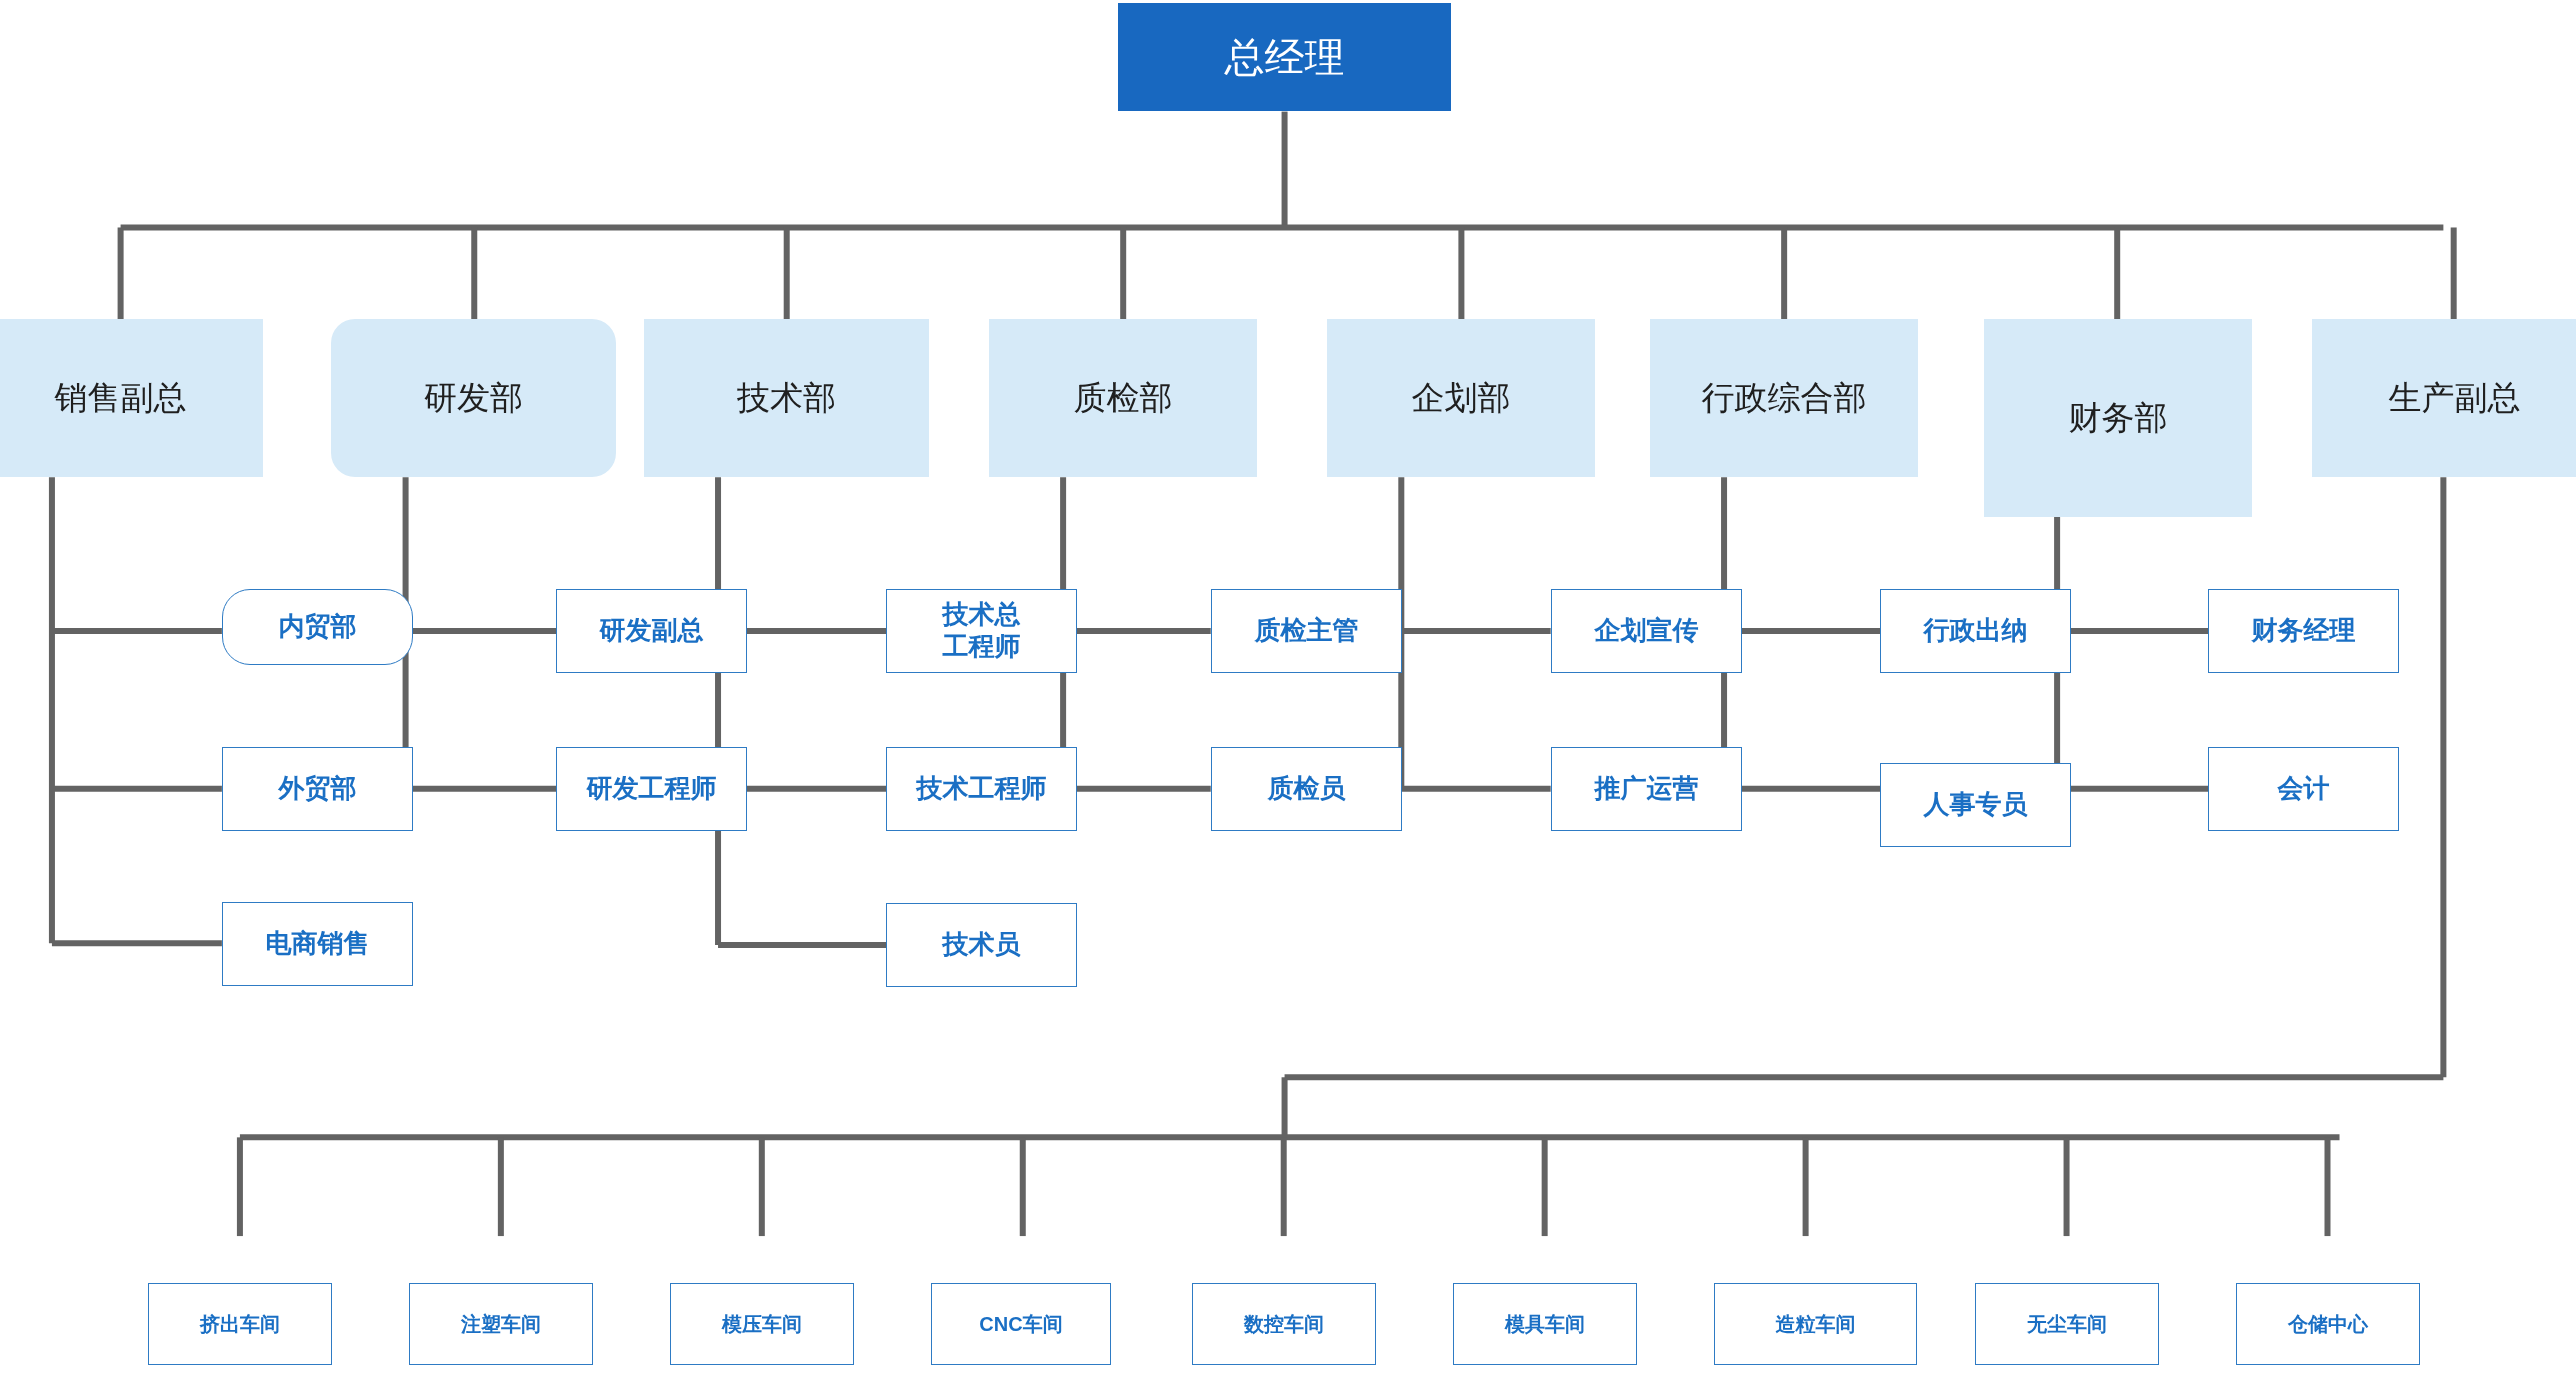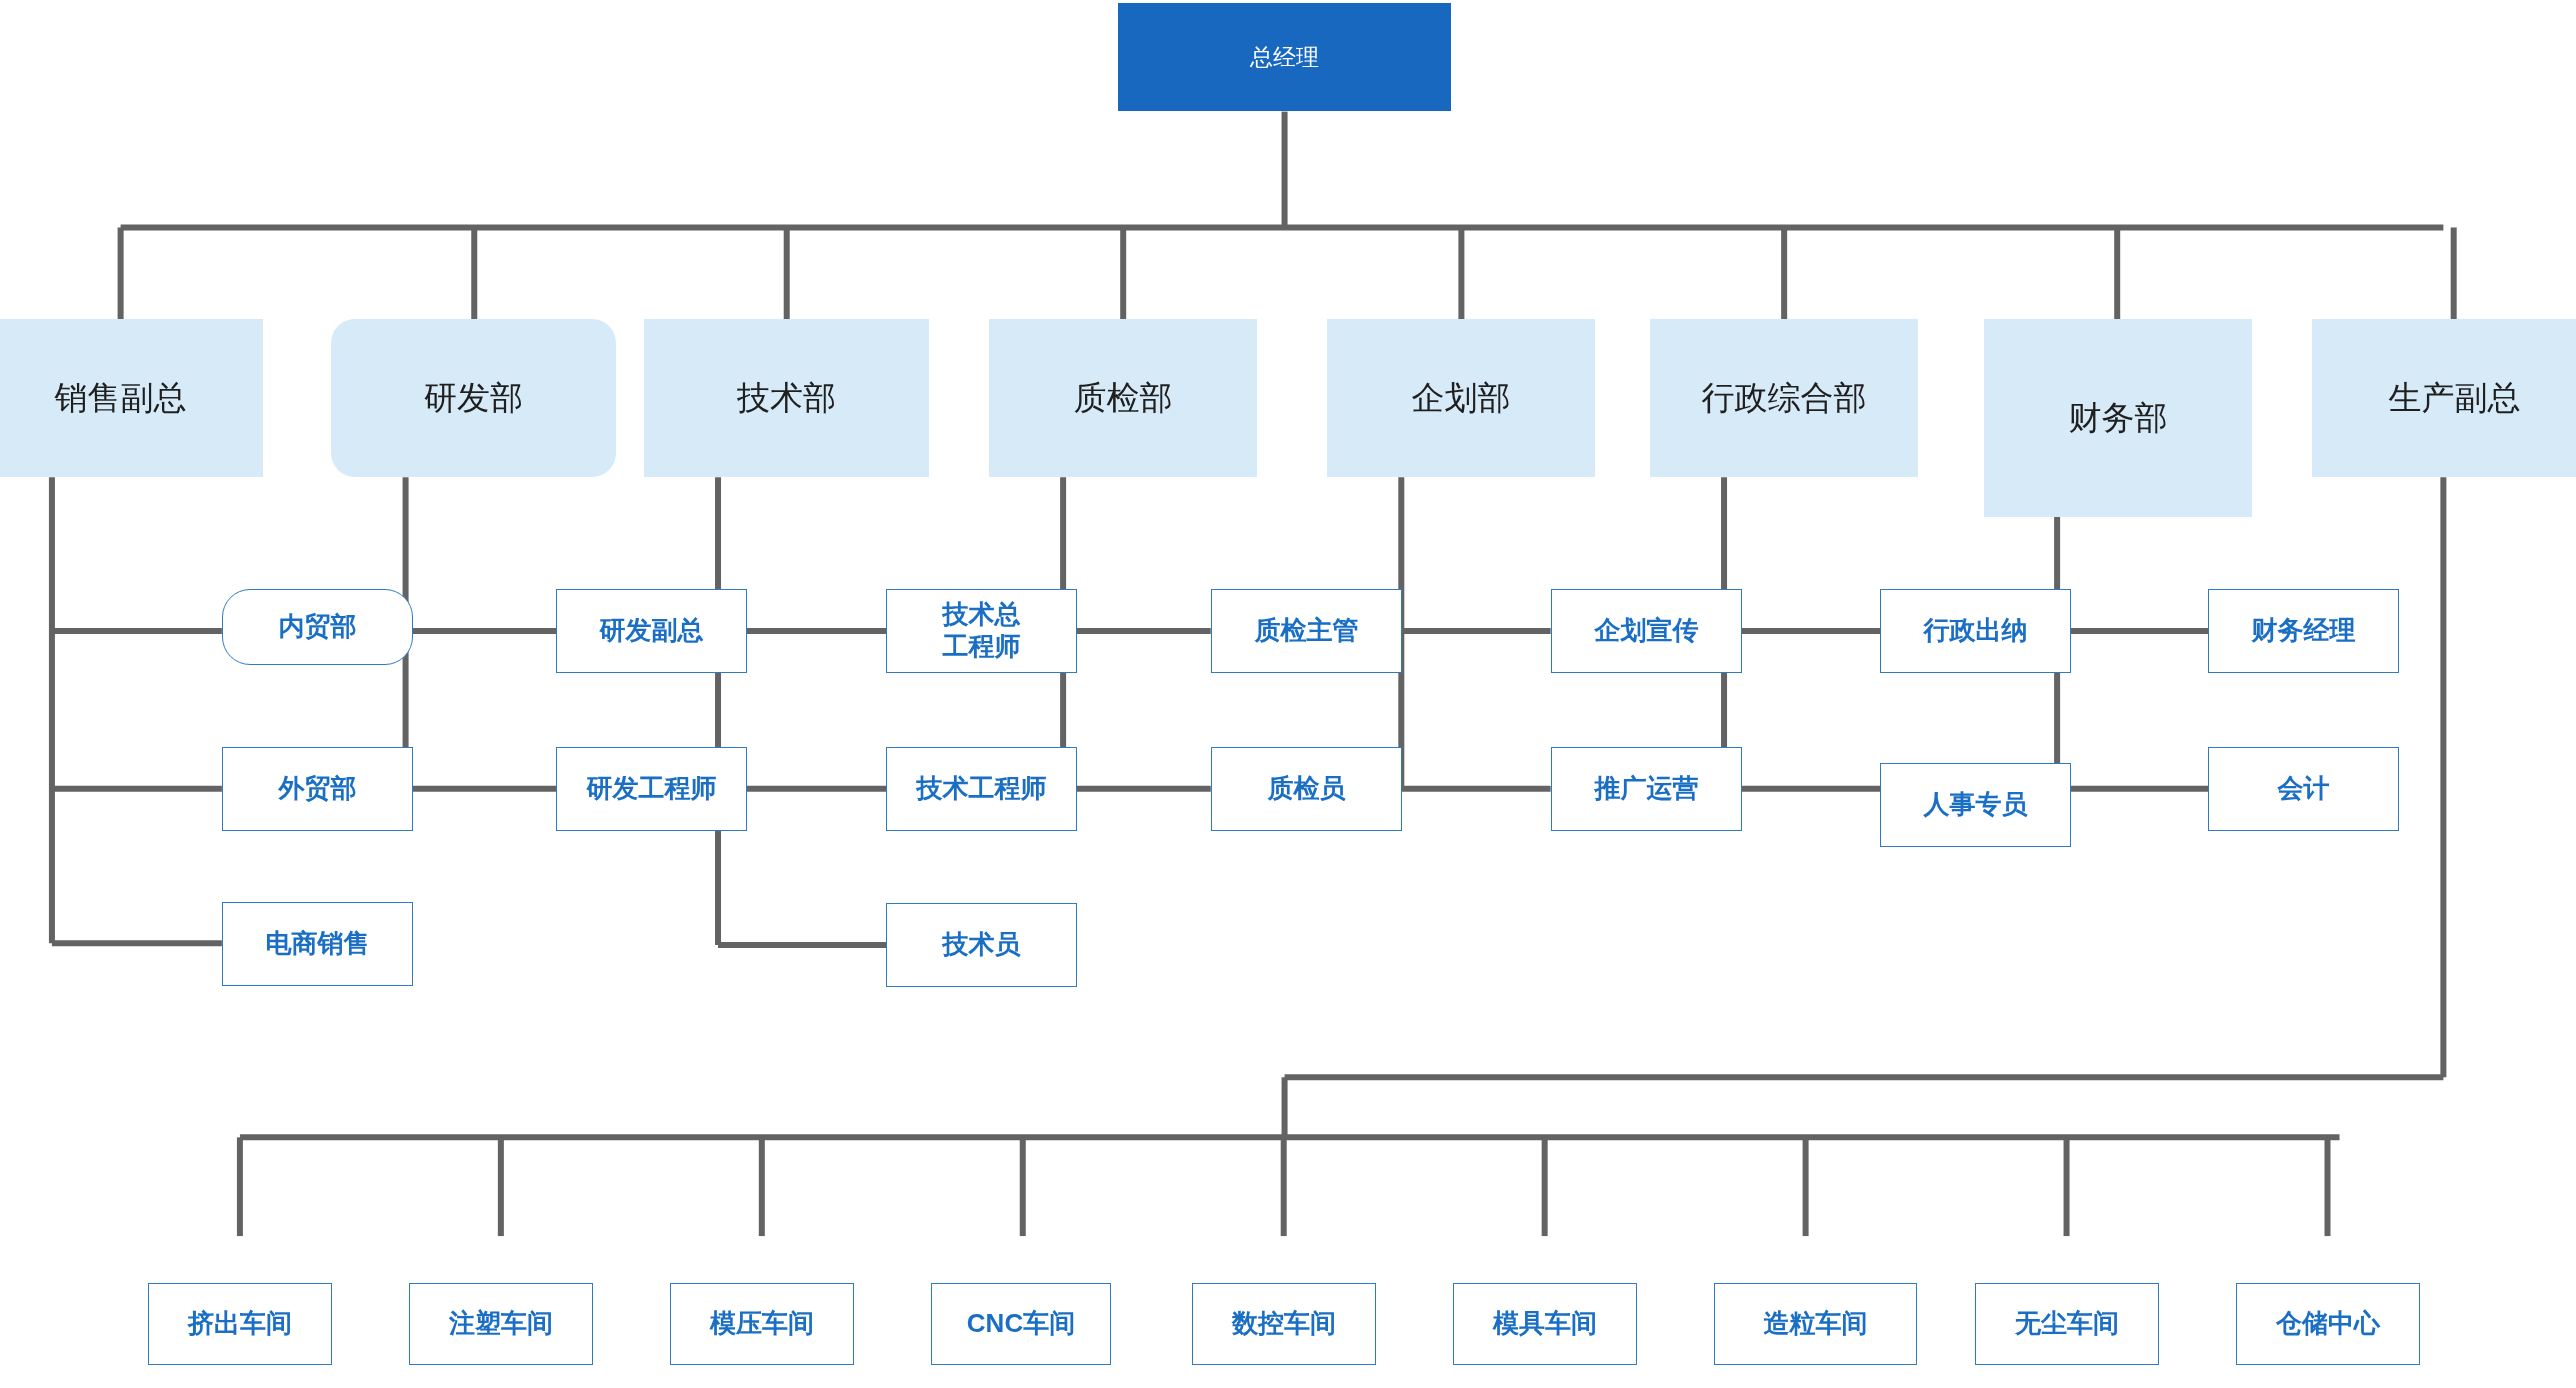--- a/index.html
+++ b/index.html
@@ -32,42 +32,42 @@
     display: flex;
     align-items: center;
     justify-content: center;
     text-align: center;
     line-height: 1.22;
     white-space: pre-line;
   }
   .node-root {
     background: #1868c0;
     color: #ffffff;
-    font-size: 23px;
+    font-size: 40px;
     font-weight: 400;
     border: none;
   }
   .node-dept {
     background: #d6eaf8;
     color: #1f1f1f;
     font-size: 33px;
     font-weight: 400;
     border: none;
   }
   .node-sub {
     background: #ffffff;
     color: #1a6fc4;
     font-size: 26px;
     font-weight: bold;
     border: 1.7px solid #2e7bc4;
   }
   .node-shop {
     background: #ffffff;
     color: #1a6fc4;
-    font-size: 26px;
+    font-size: 20px;
     font-weight: bold;
     border: 1.7px solid #2e7bc4;
   }
 </style>
 </head>
 <body>
 
 <div id="chart">
   <svg id="connectors" viewBox="0 0 3000 1617" width="2576" height="1388">
       <line x1="1496" y1="130" x2="1496" y2="265" stroke="#636363" stroke-width="7"></line>

